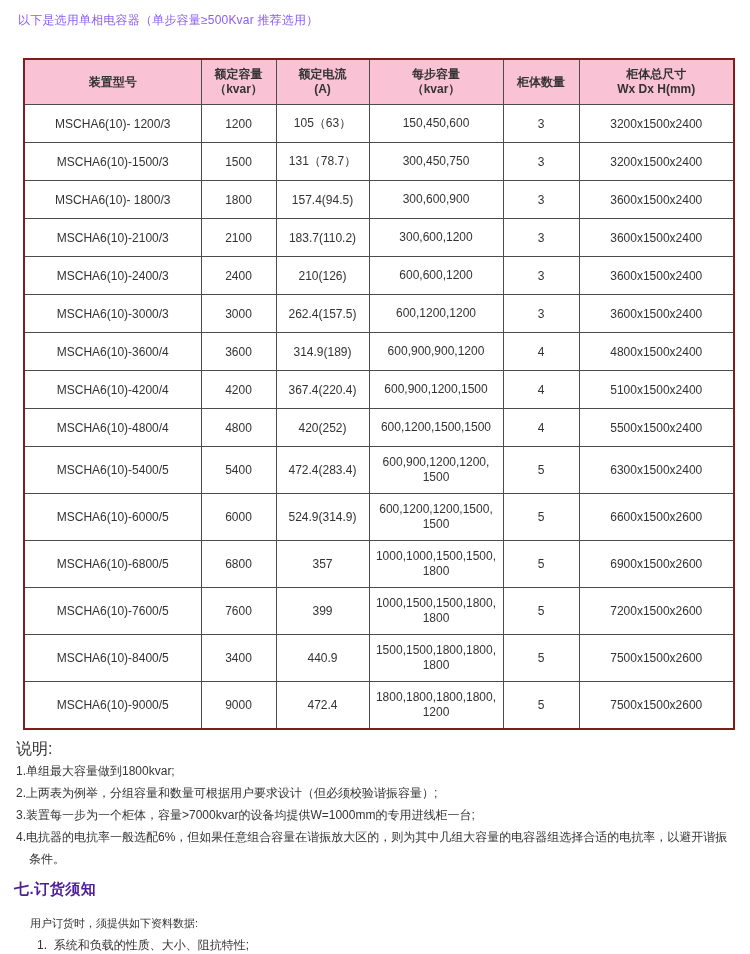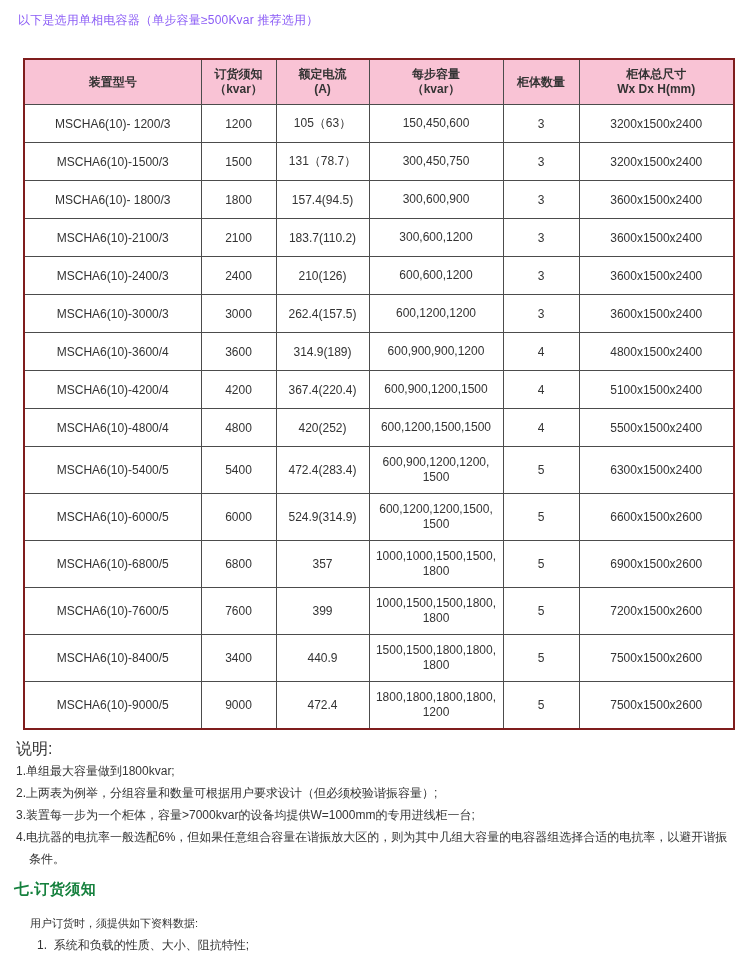--- a/index.html
+++ b/index.html
@@ -59,21 +59,21 @@
   .note-item{
     font-size:12px;
     line-height:22px;
     padding-left:13px;
     text-indent:-13px;
   }
   .order-heading{
     margin:9px 0 0 14px;
     font-size:15px;
     font-weight:bold;
-    color:#15803d;
+    color:#4c1d95;
     line-height:19px;
     letter-spacing:0.5px;
   }
   .order-intro{
     margin:14px 0 0 30px;
     font-size:11px;
     line-height:22px;
     white-space:pre-wrap;
   }
   .order-item{
@@ -99,21 +99,21 @@
       <col style="width:76px">
       <col style="width:155px">
     </colgroup>
     <thead>
       <tr>
         <th>
           <span class="h-line">装置型号</span>
             <span class="h-line"></span>
         </th>
         <th>
-          <span class="h-line">订货须知</span>
+          <span class="h-line">额定容量</span>
             <span class="h-line">（kvar）</span>
         </th>
         <th>
           <span class="h-line">额定电流</span>
             <span class="h-line">(A)</span>
         </th>
         <th>
           <span class="h-line">每步容量</span>
             <span class="h-line">（kvar）</span>
         </th>

